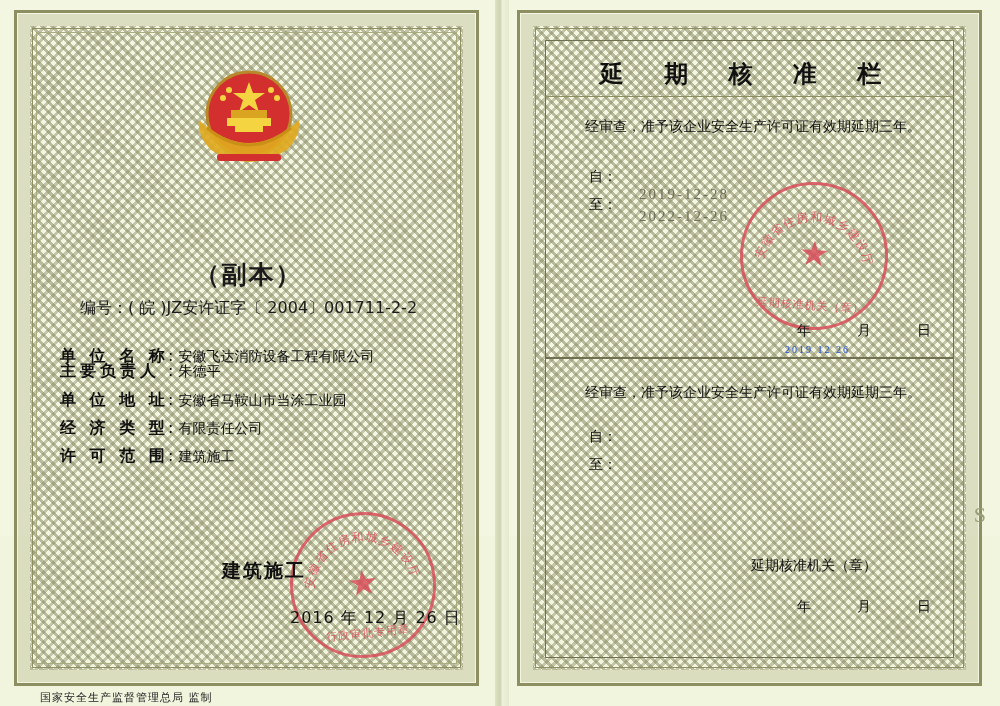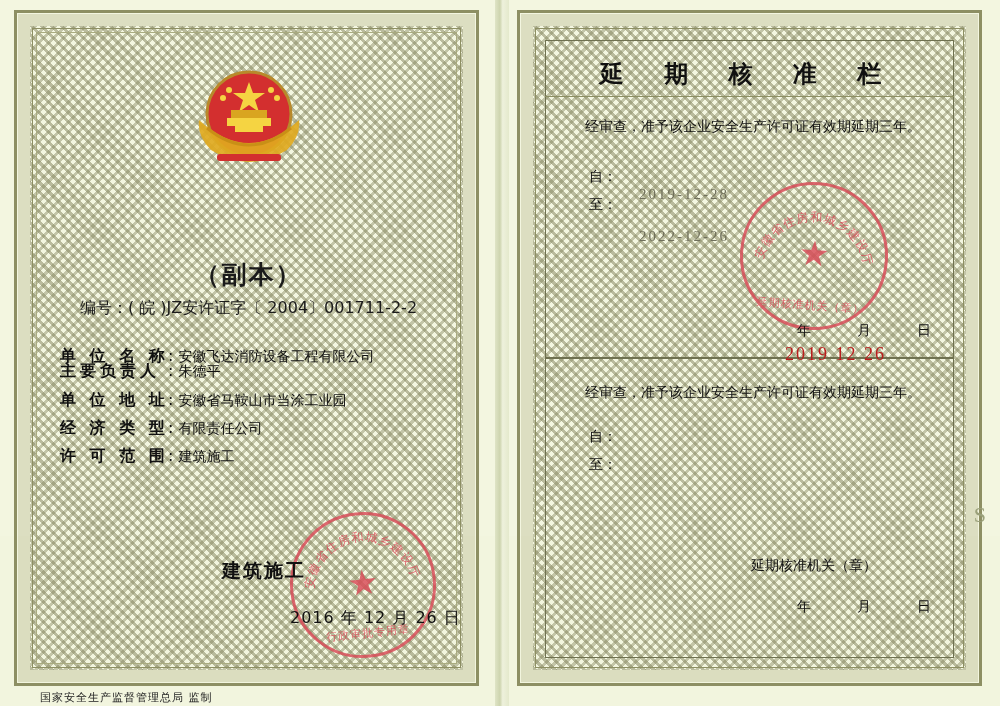--- a/index.html
+++ b/index.html
@@ -188,21 +188,21 @@
     letter-spacing:2px;
   }
   .ymd{
     position:absolute;
     font-size:14px;color:#111;
     font-family:"DejaVu Sans", sans-serif;
     letter-spacing:16px;
   }
   .ymd-val{
     position:absolute;
-    font-size:18px;color:#b91c1c;
+    font-size:10px;color:#1d4ed8;
     font-family:"Liberation Serif", serif;
     letter-spacing:2px;
   }
   .corner-num{
     position:absolute;right:14px;bottom:8px;
     font-size:22px;color:#9aa07a;
     font-family:"Liberation Serif", serif;
   }
 </style>
 </head>
@@ -292,21 +292,21 @@
 
     <div class="r-box" style="left:48px;top:358px;width:409px;height:300px;"></div>
 
     <div class="r-title">延 期 核 准 栏</div>
     <div class="inner-line" style="left:48px;top:96px;width:409px;height:0;border-width:1px 0 0 0;"></div>
 
     <div class="r-line" style="left:88px;top:118px;">经审查，准予该企业安全生产许可证有效期延期三年。</div>
     <div class="r-line" style="left:92px;top:168px;">自：</div>
     <div class="r-line" style="left:92px;top:196px;">至：</div>
     <div class="r-date" style="left:142px;top:186px;">2019-12-28</div>
-    <div class="r-date" style="left:142px;top:228px;">2022-12-26</div>
+    <div class="r-date" style="left:142px;top:208px;">2022-12-26</div>
 
     <div class="seal" style="left:243px;top:182px;width:142px;height:142px;transform:rotate(4deg);">
       <svg class="arc" viewBox="0 0 142 142">
         <defs>
             <path id="arcR" d="M20,78 A52,52 0 0 1 122,78"></path>
           </defs>
         <text text-anchor="middle"><textPath href="#arcR" startOffset="50%">安徽省住房和城乡建设厅</textPath></text>
       </svg>
       <span class="star">★</span>
       <div class="bottom-text">延期核准机关（章）</div>

